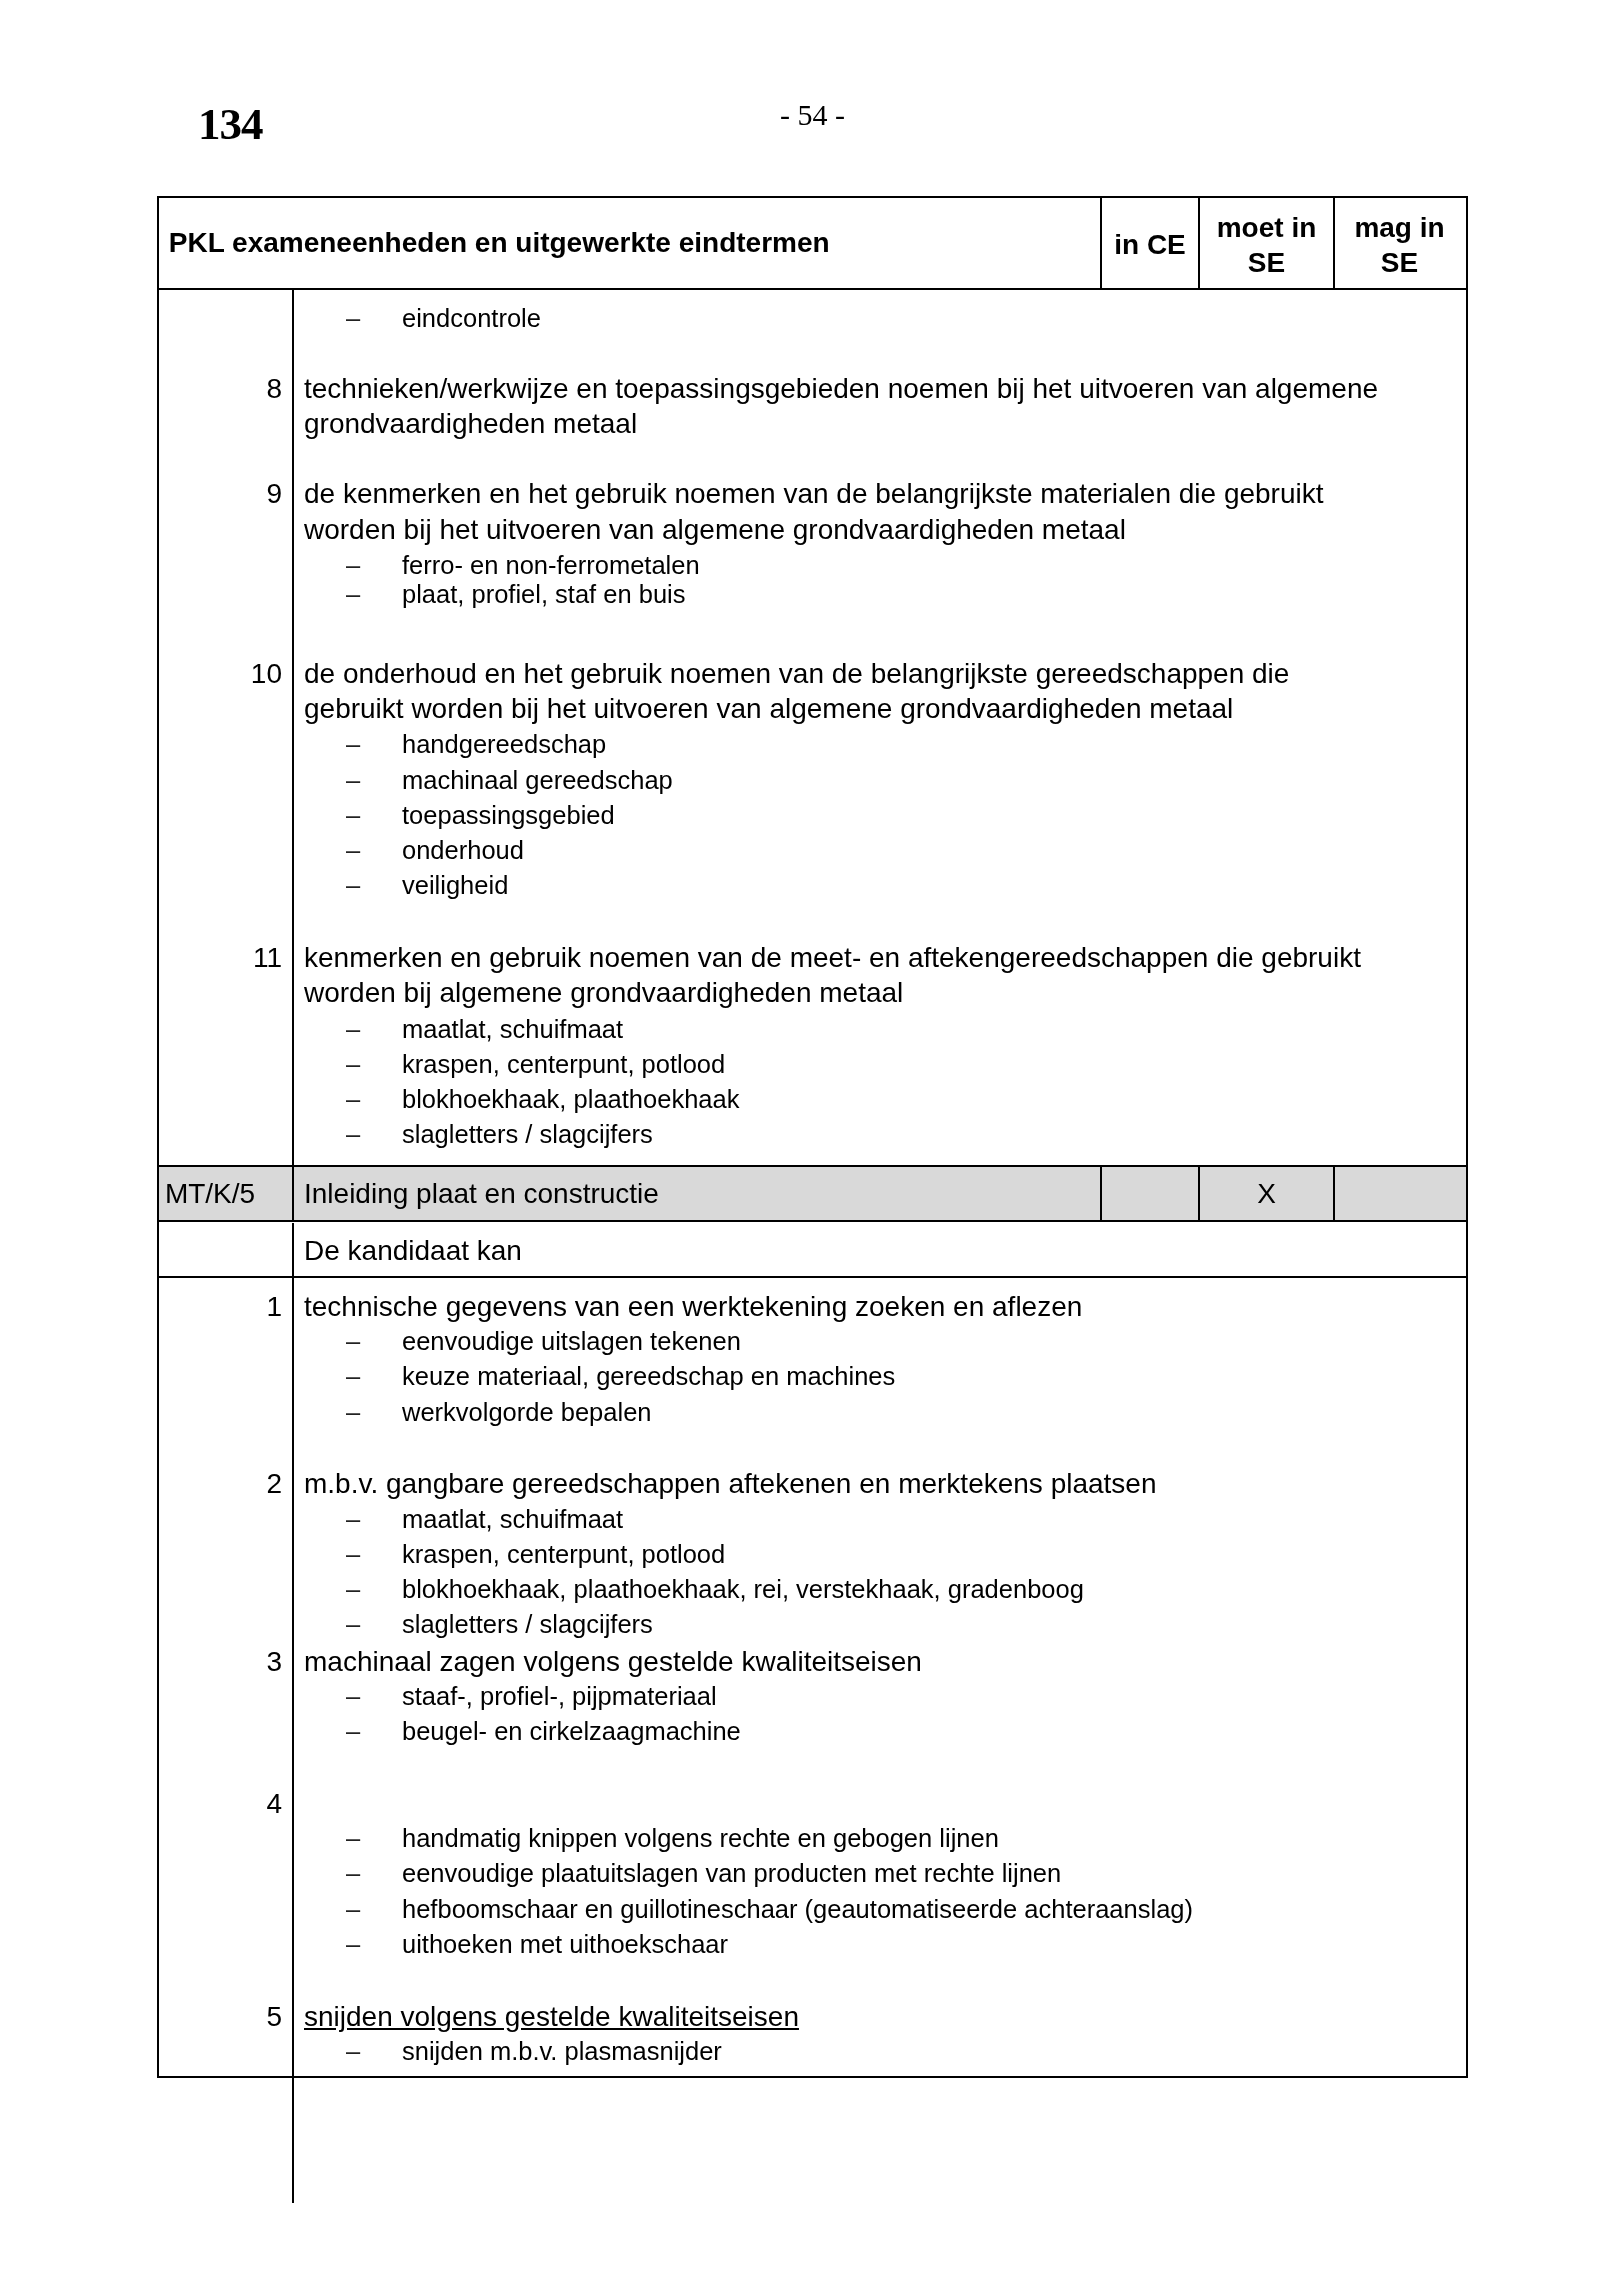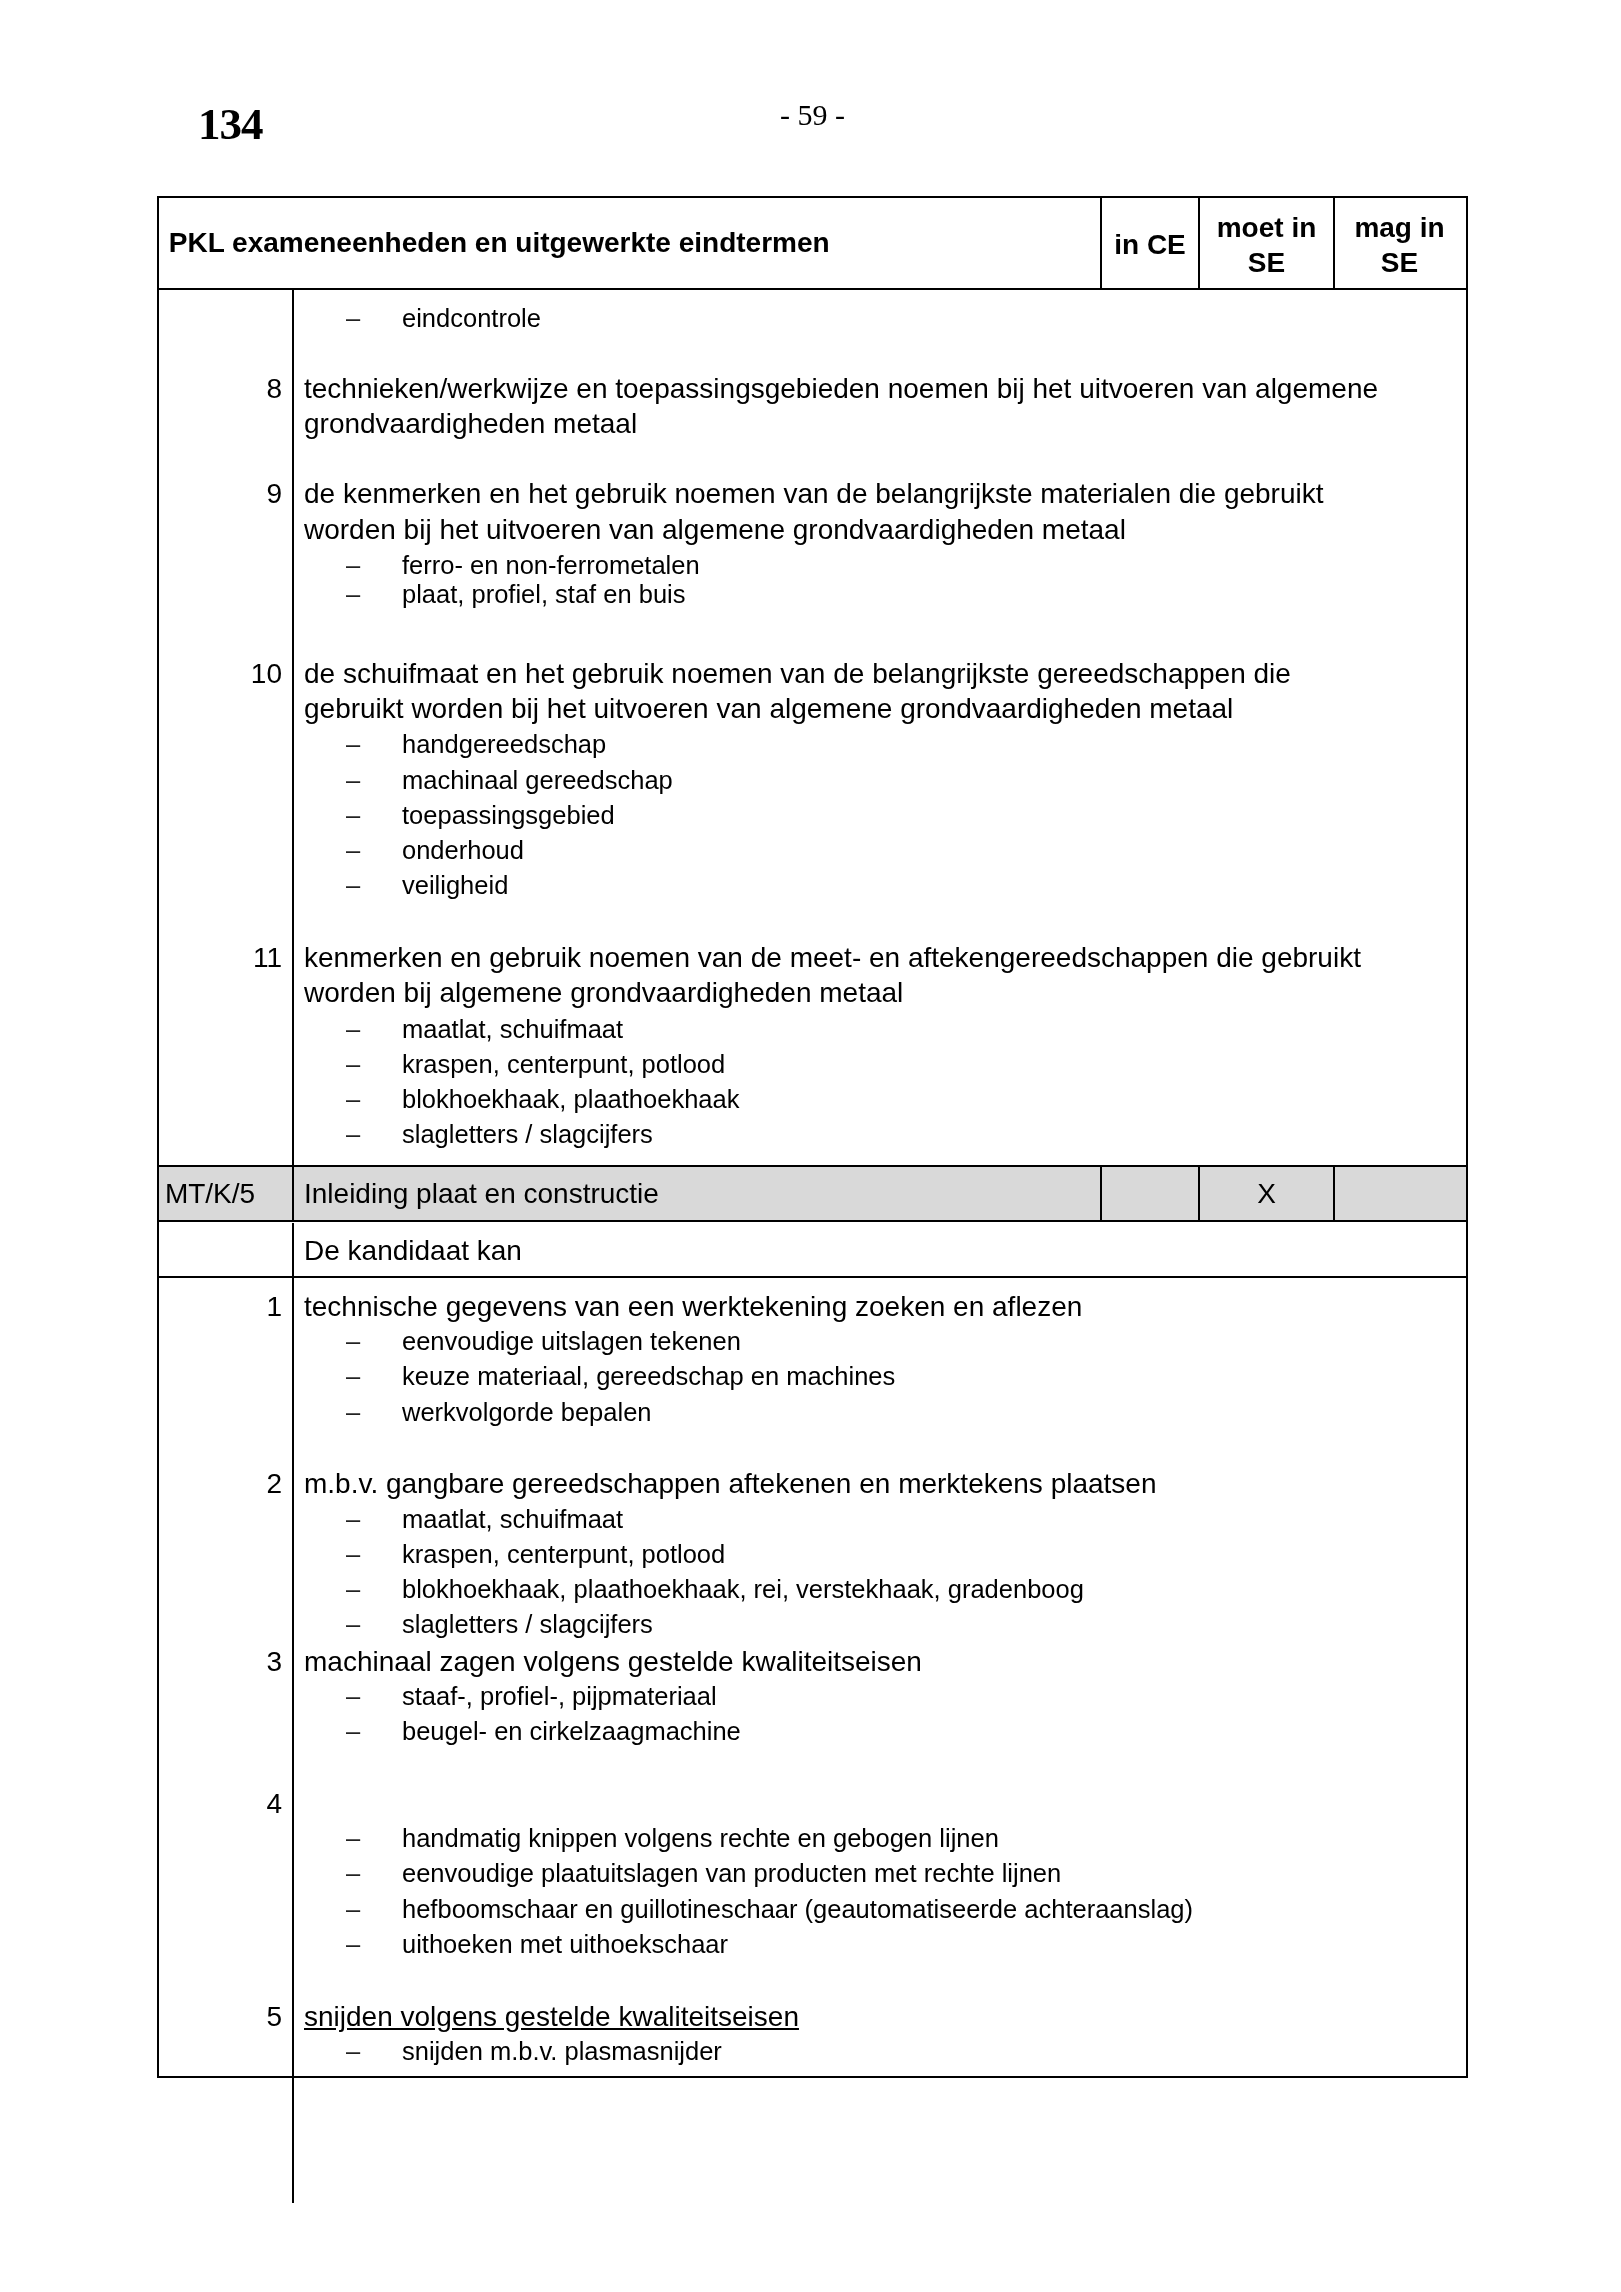--- a/index.html
+++ b/index.html
@@ -20,21 +20,21 @@
   .num { position:absolute; width:123px; text-align:right; font-size:28px; line-height:35px; }
   .main { position:absolute; left:145px; width:1157px; font-size:28px; line-height:35px; }
   .sub { position:absolute; left:145px; font-size:25.5px; line-height:35px; }
   .sub .dash { display:inline-block; width:98px; text-align:center; color:#222; }
   .cell-text { position:absolute; font-size:28px; line-height:35px; }
 </style>
 </head>
 <body>
 
 <div class="page-num">134</div>
-<div class="folio">- 59 -</div>
+<div class="folio">- 54 -</div>
 
 <div class="table">
 
   <div class="hdr-title">PKL exameneenheden en uitgewerkte eindtermen</div>
   <div class="vline" style="left:941px; top:0; height:90px;"></div>
   <div class="vline" style="left:1039px; top:0; height:90px;"></div>
   <div class="vline" style="left:1174px; top:0; height:90px;"></div>
   <div class="hdr-col" style="left: 943px; width: 96px; white-space: normal;">in CE</div>
   <div class="hdr-col" style="left: 1041px; width: 133px; white-space: normal;">moet in SE</div>
   <div class="hdr-col" style="left: 1176px; width: 129px; white-space: normal;">mag in SE</div>
@@ -48,21 +48,21 @@
   <div class="main" style="top:173px;">technieken/werkwijze en toepassingsgebieden noemen bij het uitvoeren van algemene</div>
   <div class="main" style="top:208px;">grondvaardigheden metaal</div>
 
   <div class="num" style="top:278px;">9</div>
   <div class="main" style="top:278px;">de kenmerken en het gebruik noemen van de belangrijkste materialen die gebruikt</div>
   <div class="main" style="top:314px;">worden bij het uitvoeren van algemene grondvaardigheden metaal</div>
   <div class="sub" style="top:350px;"><span class="dash">–</span><span>ferro- en non-ferrometalen</span></div>
   <div class="sub" style="top:379px;"><span class="dash">–</span><span>plaat, profiel, staf en buis</span></div>
 
   <div class="num" style="top:458px;">10</div>
-  <div class="main" style="top:458px;">de schuifmaat en het gebruik noemen van de belangrijkste gereedschappen die</div>
+  <div class="main" style="top:458px;">de onderhoud en het gebruik noemen van de belangrijkste gereedschappen die</div>
   <div class="main" style="top:493px;">gebruikt worden bij het uitvoeren van algemene grondvaardigheden metaal</div>
   <div class="sub" style="top:529px;"><span class="dash">–</span><span>handgereedschap</span></div>
   <div class="sub" style="top:565px;"><span class="dash">–</span><span>machinaal gereedschap</span></div>
   <div class="sub" style="top:600px;"><span class="dash">–</span><span>toepassingsgebied</span></div>
   <div class="sub" style="top:635px;"><span class="dash">–</span><span>onderhoud</span></div>
   <div class="sub" style="top:670px;"><span class="dash">–</span><span>veiligheid</span></div>
 
   <div class="num" style="top:742px;">11</div>
   <div class="main" style="top:742px;">kenmerken en gebruik noemen van de meet- en aftekengereedschappen die gebruikt</div>
   <div class="main" style="top:777px;">worden bij algemene grondvaardigheden metaal</div>

